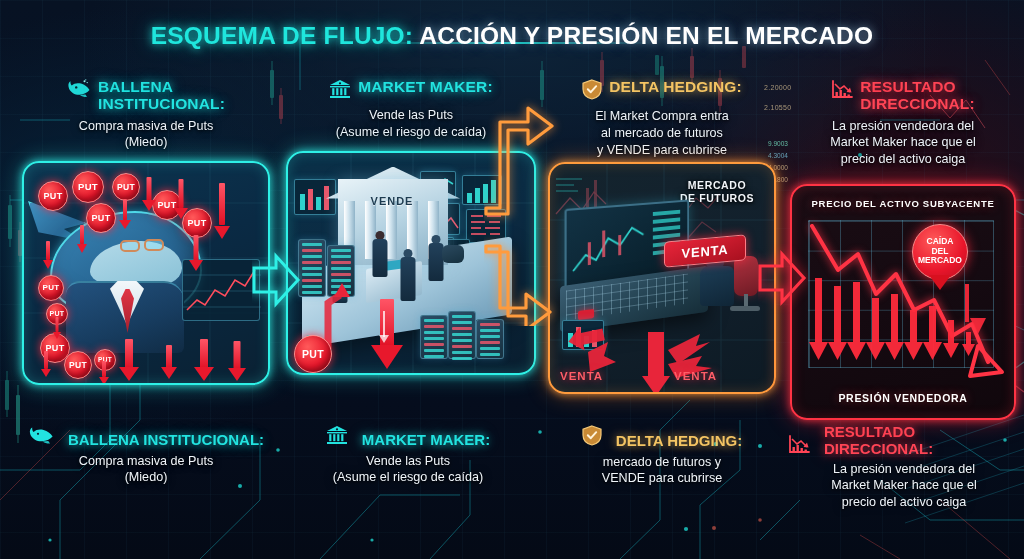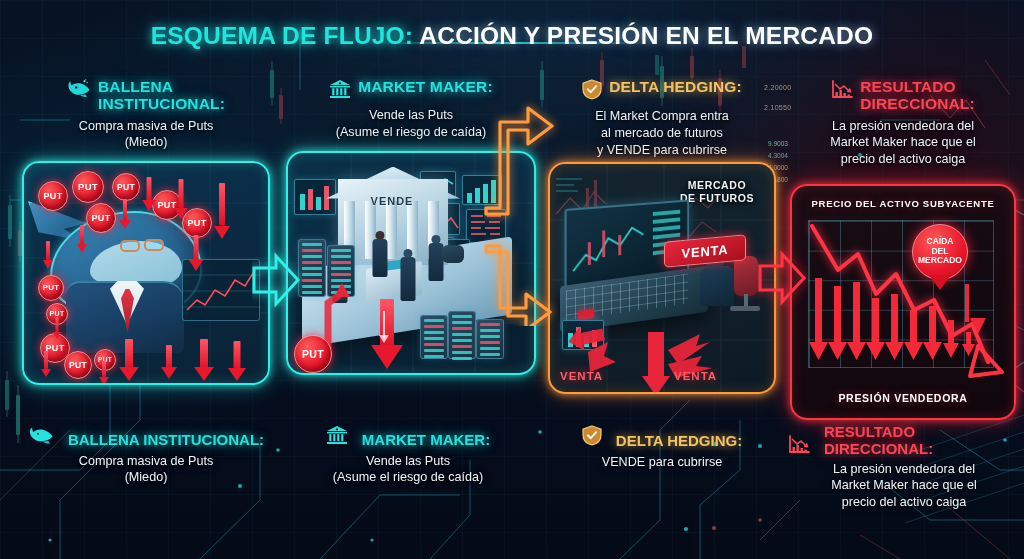--- a/index.html
+++ b/index.html
@@ -1014,20 +1014,21 @@
         <svg width="20" height="21" viewBox="0 0 20 21">
           <path d="M10 1 L19 4.2 V10 C19 15.2 15.2 18.8 10 20 C4.8 18.8 1 15.2 1 10 V4.2 Z" fill="#c98a35" stroke="#f5c978" stroke-width="1.2"></path>
           <path d="M5.8 10.2 L8.8 13.2 L14.2 7.2" fill="none" stroke="#fff2d8" stroke-width="2" stroke-linecap="round" stroke-linejoin="round"></path>
         </svg>
       </span>
       <span>
         <span class="txt c-gold">DELTA HEDGING:</span>
       </span>
     </div>
     <div class="cap-sub">
+      <div>mercado de futuros y</div>
       <div>VENDE para cubrirse</div>
     </div>
   </div>
 
   <div class="cap cap-3">
     <div class="cap-title">
       <span class="icon-box">
         <svg width="22" height="20" viewBox="0 0 22 20">
           <path d="M2 2 V18 H21" fill="none" stroke="#ff4455" stroke-width="1.8" stroke-linecap="round"></path>
           <polyline points="4,5 9,10 13,7 19,13" fill="none" stroke="#ff4455" stroke-width="1.6"></polyline>

